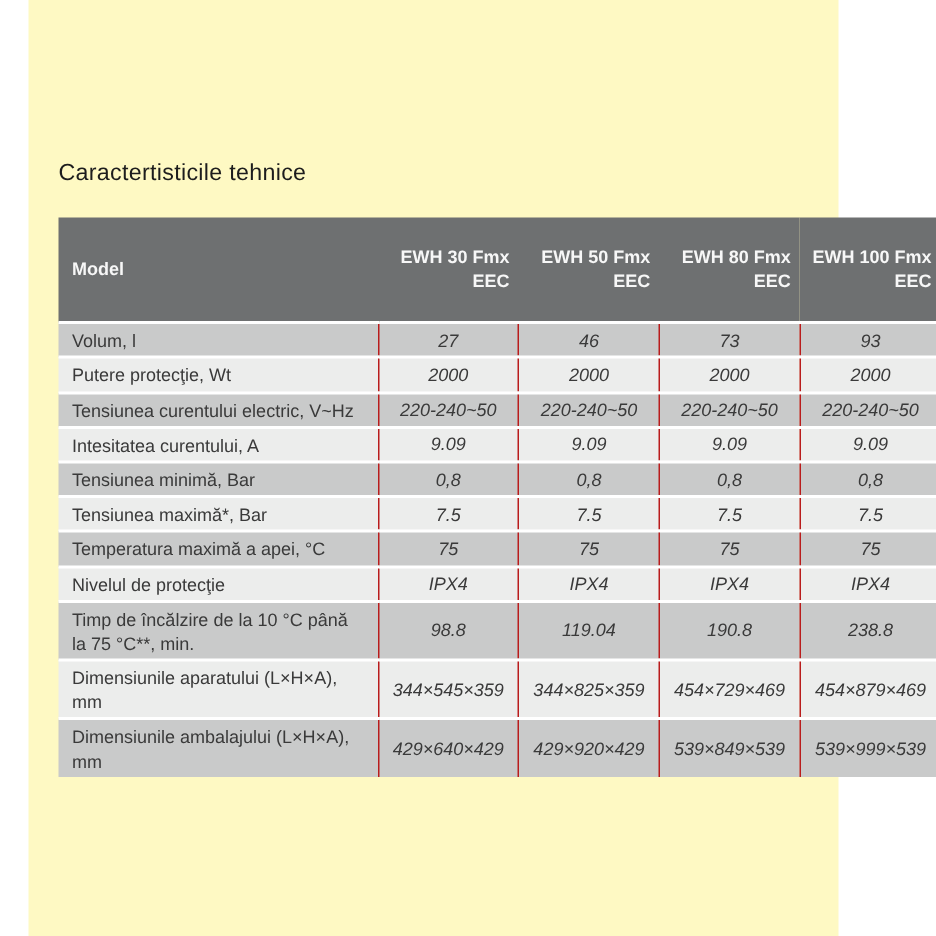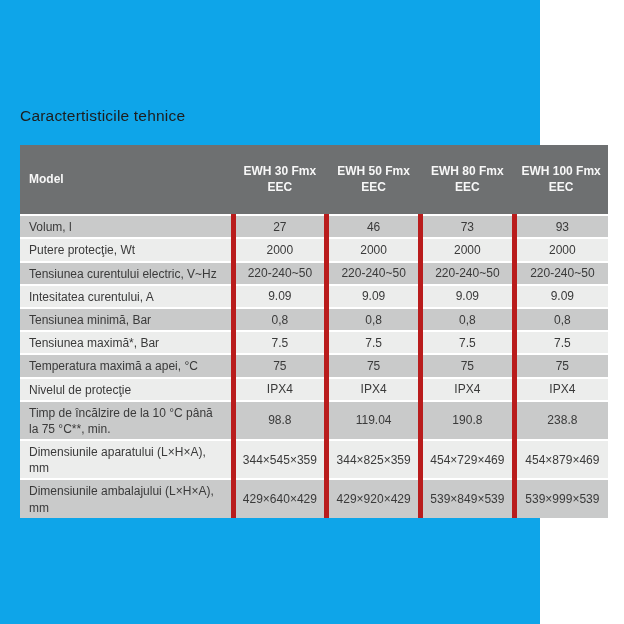--- a/index.html
+++ b/index.html
@@ -7,21 +7,22 @@
     width: 624px;
     height: 624px;
     background: #ffffff;
     font-family: "Liberation Sans", "DejaVu Sans", sans-serif;
     overflow: hidden;
   }
   .page {
     width: 540px;
     height: 624px;
     padding: 107px 16px 0 20px;
-    background: #0ea5e9;
+    background: #fef9c3;
+    margin-left: 19px;
   }
   .page-title {
     font-size: 15.5px;
     font-weight: 400;
     color: var(--title-text, #1d1d1d);
     letter-spacing: 0.2px;
     margin-bottom: 20px;
   }
   table.specs {
     width: 588px;
@@ -38,31 +39,31 @@
     font-weight: 700;
     height: 39px;
     vertical-align: middle;
     line-height: 1.3;
   }
   thead th.model-th {
     text-align: left;
     padding-left: 9px;
   }
   thead th.model-name-th {
-    text-align: center;
+    text-align: right;
     padding: 19px 6px;
   }
   tbody td {
     font-size: 12px;
     color: var(--cell-text, #3a3a3a);
     height: 23px;
     vertical-align: middle;
     border-top: 2px solid #ffffff;
   }
-  tbody td + td { border-left: 5px solid #b91c1c; }
+  tbody td + td { border-left: 1px solid #b91c1c; font-style: italic; }
   tbody td.label-cell {
     text-align: left;
     padding: 3px 8px 2px 9px;
     line-height: 1.35;
   }
   tbody td.value-cell {
     text-align: center;
     padding: 3px 2px;
   }
   tbody tr:nth-child(odd) td  { background: var(--row-dark-bg, #c9caca); }

